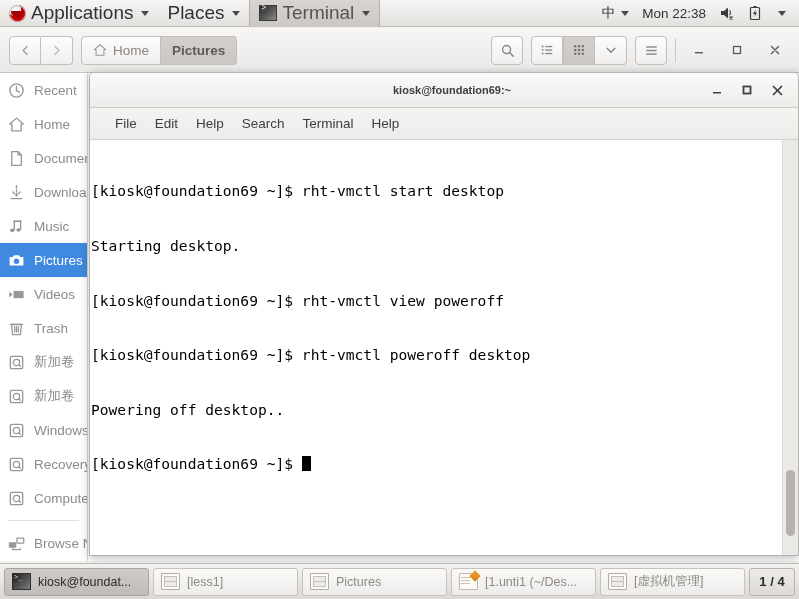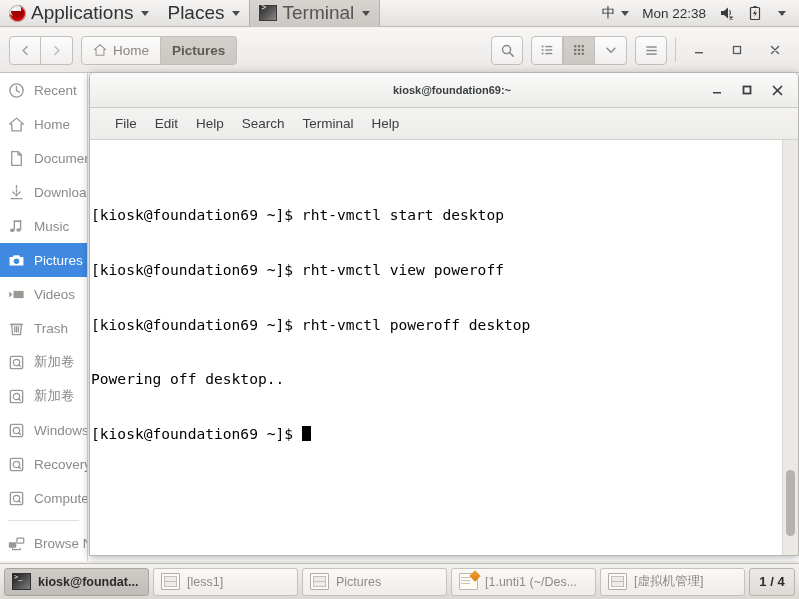--- a/index.html
+++ b/index.html
@@ -198,21 +198,20 @@
   }
   #term-text {
     flex: 1;
     padding: 6px 16px 0 0;
     font-family: "DejaVu Sans Mono", monospace;
     font-size: 14.6px;
     line-height: 18.2px;
     color: #000000;
     white-space: pre;
     overflow: hidden;
-    margin-top: 24px;
   }
   .tline { padding-left: 1px; }
   .cursor {
     display: inline-block;
     width: 9px; height: 15px;
     background: #000000;
     vertical-align: -2px;
   }
   #term-scroll {
     width: 15px; flex: 0 0 15px;
@@ -241,21 +240,21 @@
     display: flex; align-items: center; gap: 7px;
     padding: 0 7px; box-sizing: border-box;
     font-size: 12.5px; color: #8e8b87;
     background: linear-gradient(to bottom, #faf9f8, #eeecea);
     border: 1px solid #c5c1bc; border-radius: 3px;
     white-space: nowrap; overflow: hidden;
   }
   .task-btn.active {
     background: linear-gradient(to bottom, #cfcbc6, #c0bcb7);
     border-color: #a8a49f;
-    color: #2b2b2b; font-weight: bold;
+    color: #2b2b2b; font-weight: normal;
   }
   .task-btn .tlabel { overflow: hidden; text-overflow: ellipsis; }
   .task-icon { width: 17px; height: 15px; flex: 0 0 17px; }
   .ticon-term {
     background: linear-gradient(135deg, #1d1d1d 0%, #4c4c4c 50%, #7e7e7e 100%);
     border: 1px solid #2f2f2f; position: relative;
   }
   .ticon-term::before {
     content: ">_"; position: absolute; left: 1px; top: -1px;
     color: #d8d8d8; font-size: 7px; font-family: "DejaVu Sans Mono", monospace;
@@ -600,20 +599,21 @@
       <div class="tmenu">Edit</div>
       <div class="tmenu">Help</div>
       <div class="tmenu">Search</div>
       <div class="tmenu">Terminal</div>
       <div class="tmenu">Help</div>
     </div>
 
     <div id="term-screen">
       <div id="term-text">
         <div class="tline">[kiosk@foundation69 ~]$ rht-vmctl start desktop</div>
+        <div class="tline">Starting desktop.</div>
         <div class="tline">[kiosk@foundation69 ~]$ rht-vmctl view poweroff</div>
         <div class="tline">[kiosk@foundation69 ~]$ rht-vmctl poweroff desktop</div>
         <div class="tline">Powering off desktop..</div>
         <div class="tline"><span>[kiosk@foundation69 ~]$ </span><span class="cursor"></span></div>
       </div>
       <div id="term-scroll">
         <div id="term-thumb" style="top:330px; height:66px;"></div>
       </div>
     </div>
   </div>

